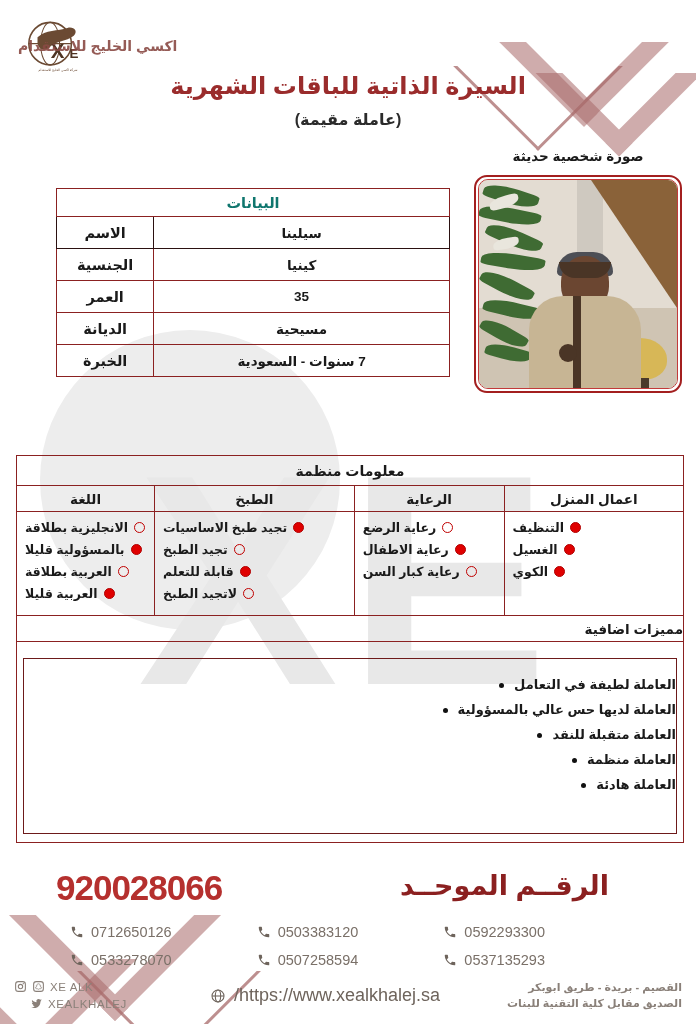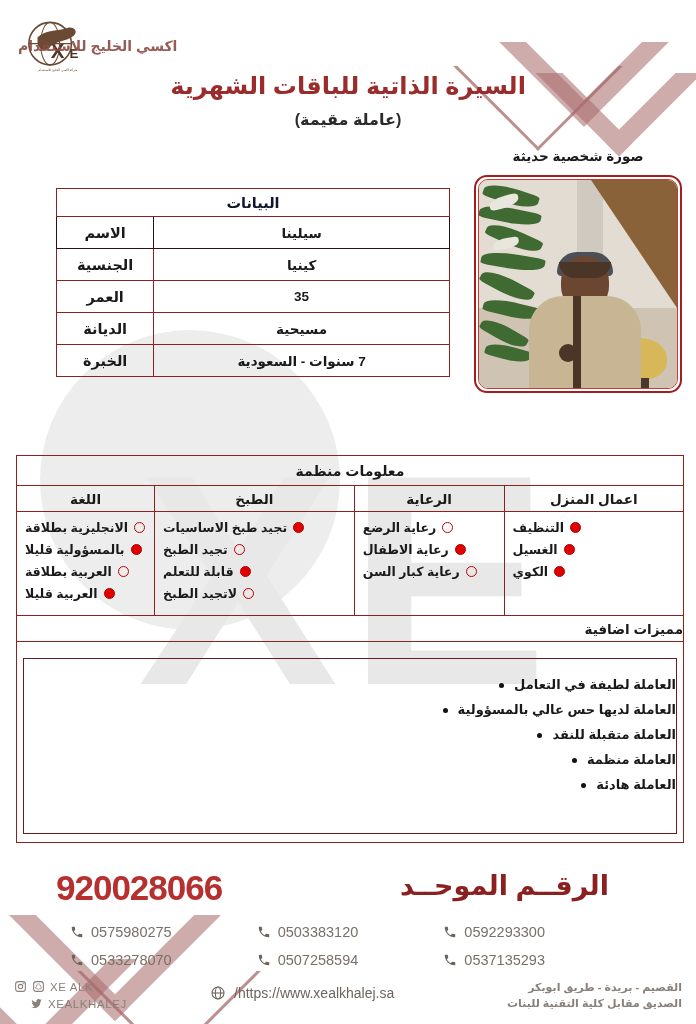--- a/index.html
+++ b/index.html
@@ -208,21 +208,21 @@
     direction: rtl;
   }
   .tbl td, .tbl th { border: 1.4px solid #8b2121; }
 
   
   #data-table { top: 188px; left: 56px; width: 394px; }
   #data-table .hdr {
     text-align: center;
     font-size: 14.5px;
     font-weight: bold;
-    color: #0f172a;
+    color: #0f766e;
     height: 28px;
     padding: 2px 6px;
   }
   #data-table .lbl {
     width: 92px;
     text-align: center;
     font-size: 14.5px;
     font-weight: bold;
     color: #1a1a1a;
     height: 32px;
@@ -385,21 +385,21 @@
   .sic { width: 13px; height: 13px; display: block; }
 
   .site {
     position: absolute;
     top: 985px; left: 210px;
     display: flex;
     align-items: center;
     gap: 8px;
     direction: ltr;
   }
-  .site .url { font-size: 14px; color: #6e645c; }
+  .site .url { font-size: 18px; color: #6e645c; }
   .site .gic { width: 16px; height: 16px; display: block; }
 
   .address {
     position: absolute;
     top: 980px; left: 470px;
     width: 212px;
     text-align: right;
     font-size: 11px;
     line-height: 1.45;
     color: #8a8079;
@@ -612,21 +612,21 @@
   <div class="unified-label">الرقــم الموحــد</div>
   <div class="unified-number">920028066</div>
 
   <div class="phones">
     <div class="phone-cell">
       <span class="phone-ic">
         <svg viewBox="0 0 24 24" fill="currentColor">
             <path d="M6.6 10.8c1.4 2.8 3.8 5.2 6.6 6.6l2.2-2.2c.3-.3.7-.4 1-.2 1.1.4 2.3.6 3.6.6.6 0 1 .4 1 1V20c0 .6-.4 1-1 1C10.6 21 3 13.4 3 4c0-.6.4-1 1-1h3.4c.6 0 1 .4 1 1 0 1.2.2 2.4.6 3.6.1.4 0 .7-.2 1l-2.2 2.2z"></path>
           </svg>
       </span>
-      <span>0575980275</span>
+      <span>0712650126</span>
     </div>
     <div class="phone-cell">
       <span class="phone-ic">
         <svg viewBox="0 0 24 24" fill="currentColor">
             <path d="M6.6 10.8c1.4 2.8 3.8 5.2 6.6 6.6l2.2-2.2c.3-.3.7-.4 1-.2 1.1.4 2.3.6 3.6.6.6 0 1 .4 1 1V20c0 .6-.4 1-1 1C10.6 21 3 13.4 3 4c0-.6.4-1 1-1h3.4c.6 0 1 .4 1 1 0 1.2.2 2.4.6 3.6.1.4 0 .7-.2 1l-2.2 2.2z"></path>
           </svg>
       </span>
       <span>0503383120</span>
     </div>
     <div class="phone-cell">

